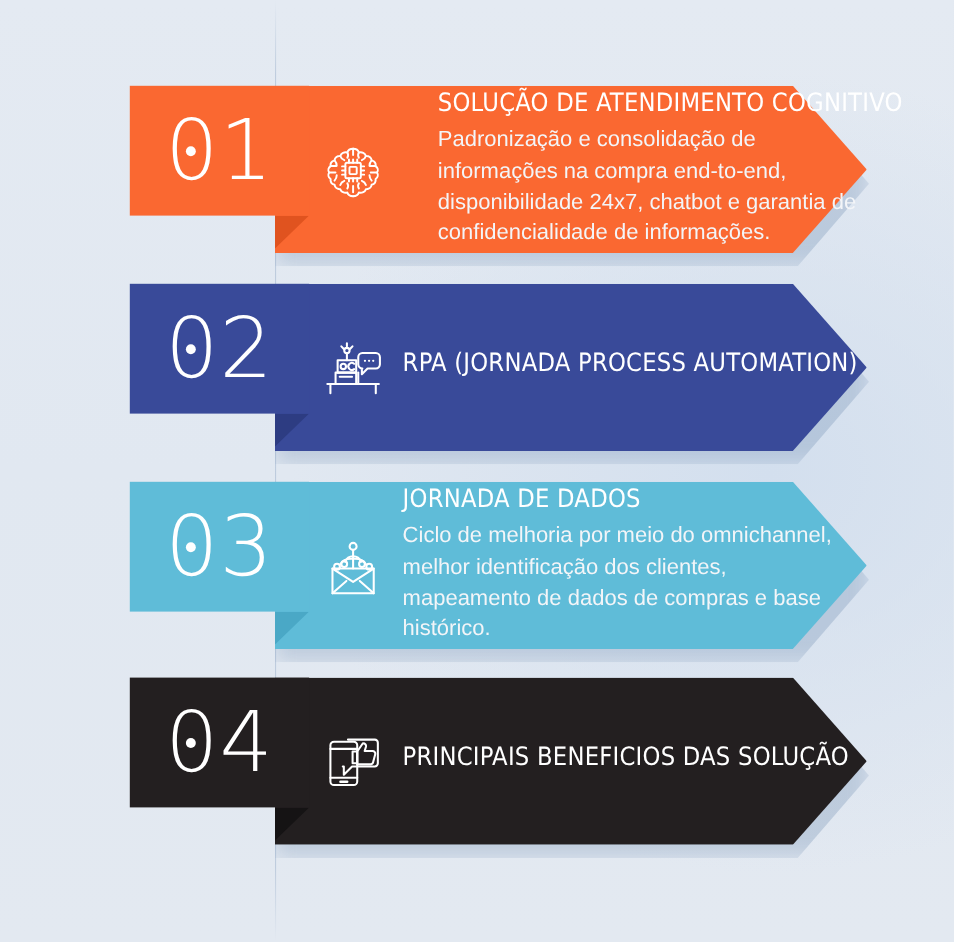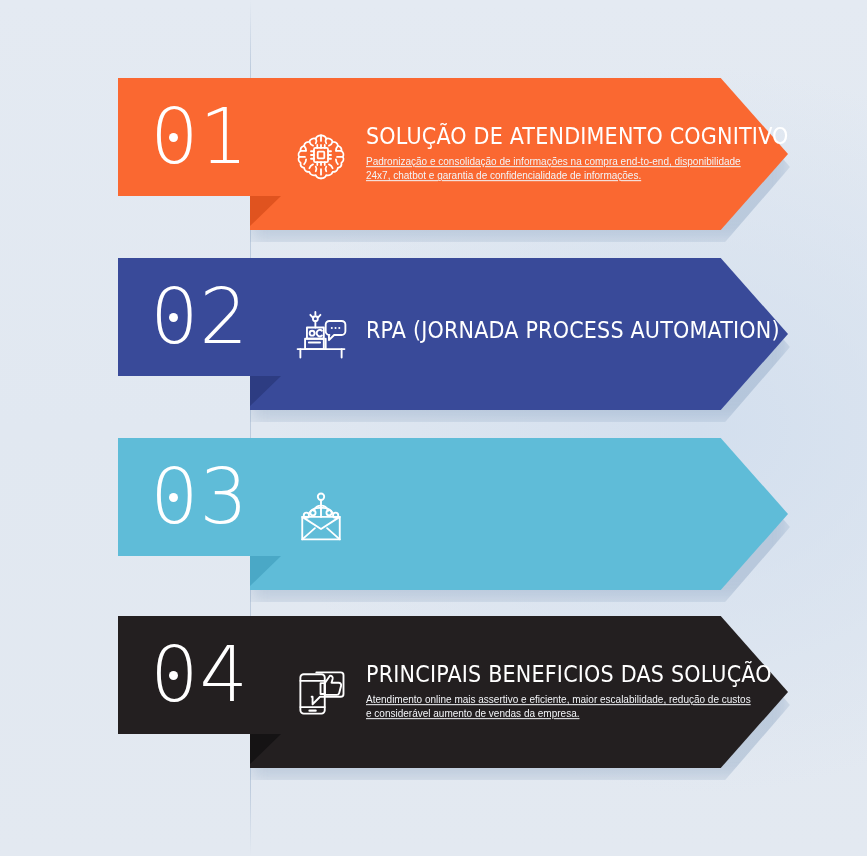--- a/index.html
+++ b/index.html
@@ -150,30 +150,29 @@
     font-size: 23px;
     font-weight: 400;
     letter-spacing: 0.2px;
     color: #ffffff;
     line-height: 1.1;
     margin: 0 0 6px 0;
     white-space: nowrap;
   }
   .desc {
     font-family: "Liberation Sans", sans-serif;
-    font-size: 10px;
+    font-size: 20px;
     font-weight: 400;
     color: #f3f5f8;
     line-height: 1.42;
     margin: 0;
-    text-decoration: underline;
-  }
-
-  
-  .row-1 .txt { margin-top: 0; }
+  }
+
+  
+  .row-1 .txt { margin-top: 0; margin-left: 32px; }
 </style>
 </head>
 <body style="background-color: rgb(227, 233, 241);">
 
 <div id="stage">
 
   <div class="spine"></div>
 
   <div class="row row-1">
     <div class="band-shadow"></div>
@@ -270,20 +269,24 @@
         <path d="M32 22c-3.6 0-6.4 2-7.6 5.4M32 22c3.6 0 6.4 2 7.6 5.4"></path>
         <path d="M32 24.5c-6.5-.5-10.6 1.8-12.6 5.6M32 24.5c6.5-.5 10.6 1.8 12.6 5.6"></path>
         <circle cx="32" cy="12.5" r="3.4"></circle>
         <circle cx="23.4" cy="29.6" r="2.8"></circle>
         <circle cx="40.6" cy="29.6" r="2.8"></circle>
         <circle cx="16.4" cy="32.2" r="2.8"></circle>
         <circle cx="47.6" cy="32.2" r="2.8"></circle>
       </svg>
     </div>
 
+    <div class="txt">
+      <p class="ttl">JORNADA DE DADOS</p>
+      <p class="desc">Ciclo de melhoria por meio do omnichannel, melhor identificação dos clientes, mapeamento de dados de compras e base histórico.</p>
+    </div>
   </div>
 
   <div class="row row-4">
     <div class="band-shadow"></div>
     <div class="band" style="background-color: rgb(35, 31, 32);"></div>
     <div class="fold" style="background-color: rgb(21, 19, 20);"></div>
 
     <div class="plate" style="background-color: rgb(35, 31, 32);">
       <div class="num">
         <span>04</span>
@@ -297,17 +300,16 @@
         <path d="M10 19h26M10 47h26"></path>
         <rect x="18.5" y="49.6" width="9" height="2.4" rx="1.2" fill="#ffffff" stroke="none"></rect>
         <path d="M27 10h26a3 3 0 0 1 3 3v20a3 3 0 0 1-3 3H31l-8 8v-8h-1"></path>
         <path d="M36 33V21.5l5.5-8c2.3 0 3.4 1.6 2.9 3.6L43.2 21h7.6c1.9 0 3.1 1.6 2.6 3.4l-2 7.6c-.3 1.2-1.4 2-2.6 2H36z"></path>
         <path d="M31.5 21.5H36V33h-4.5z"></path>
       </svg>
     </div>
 
     <div class="txt">
       <p class="ttl">PRINCIPAIS BENEFICIOS DAS SOLUÇÃO</p>
-      <p class="desc">Atendimento online mais assertivo e eficiente, maior escalabilidade, redução de custos e considerável aumento de vendas da empresa.</p>
     </div>
   </div>
 
 </div>
 
 </body></html>

